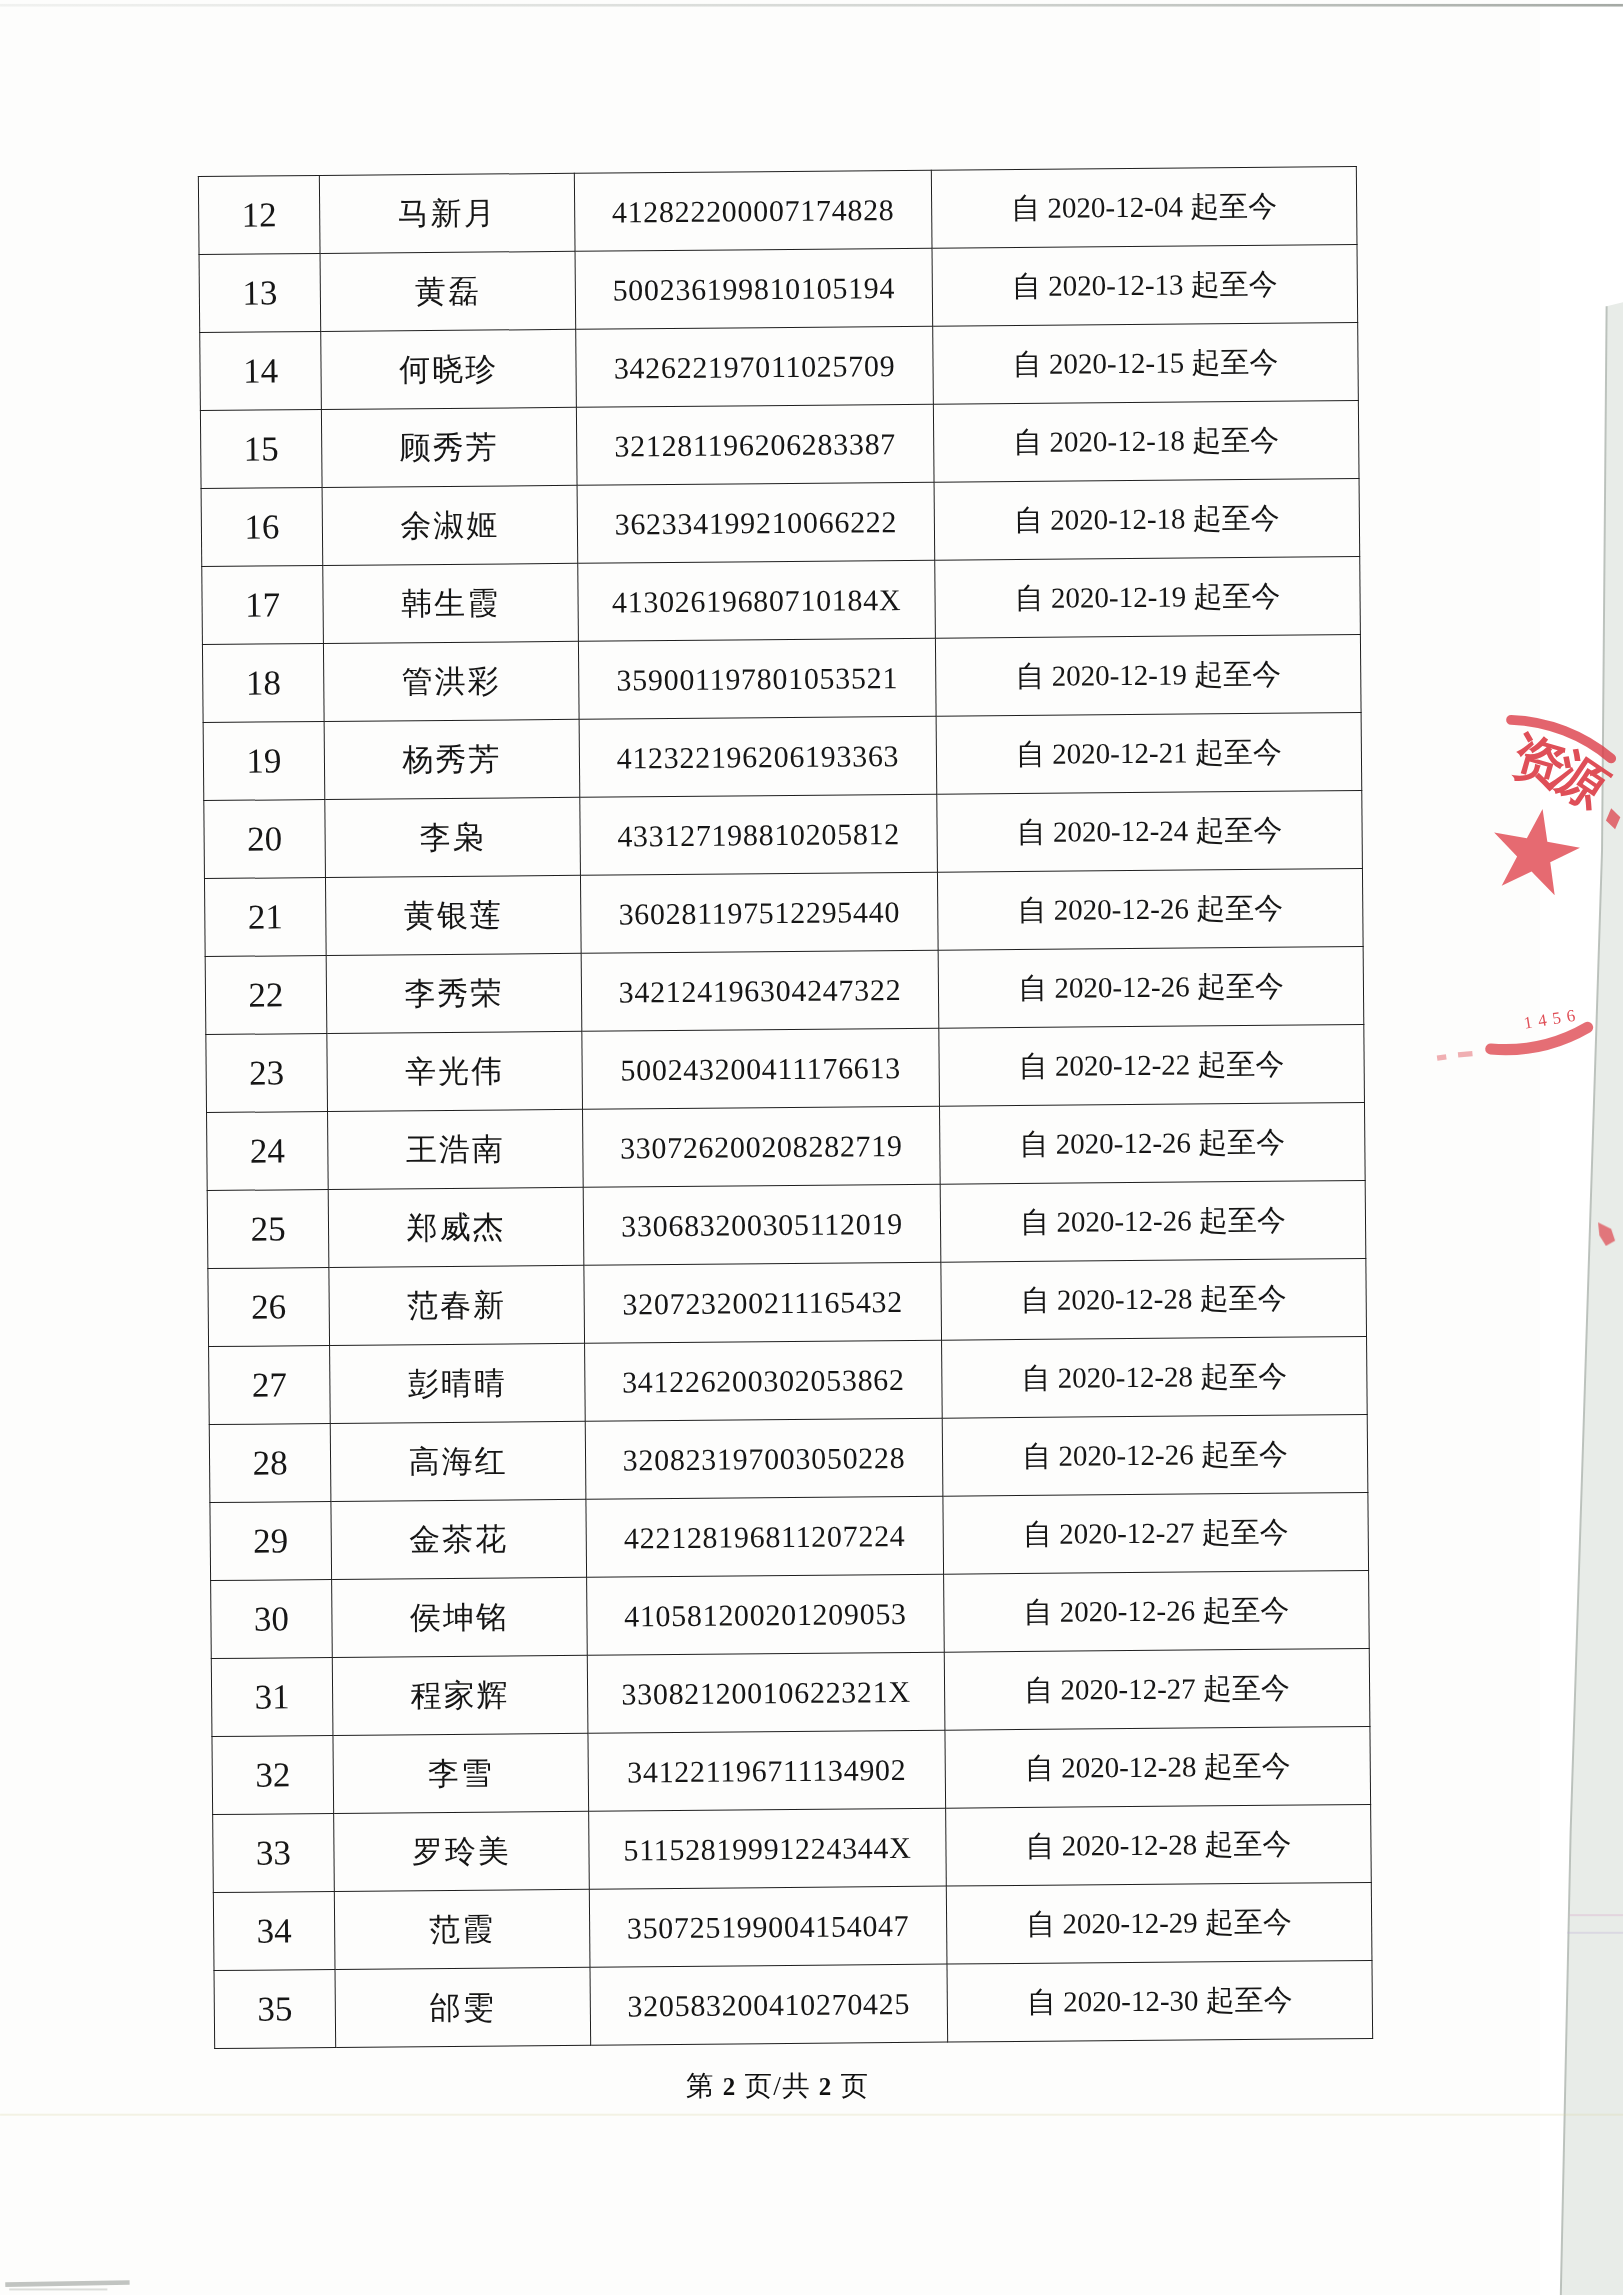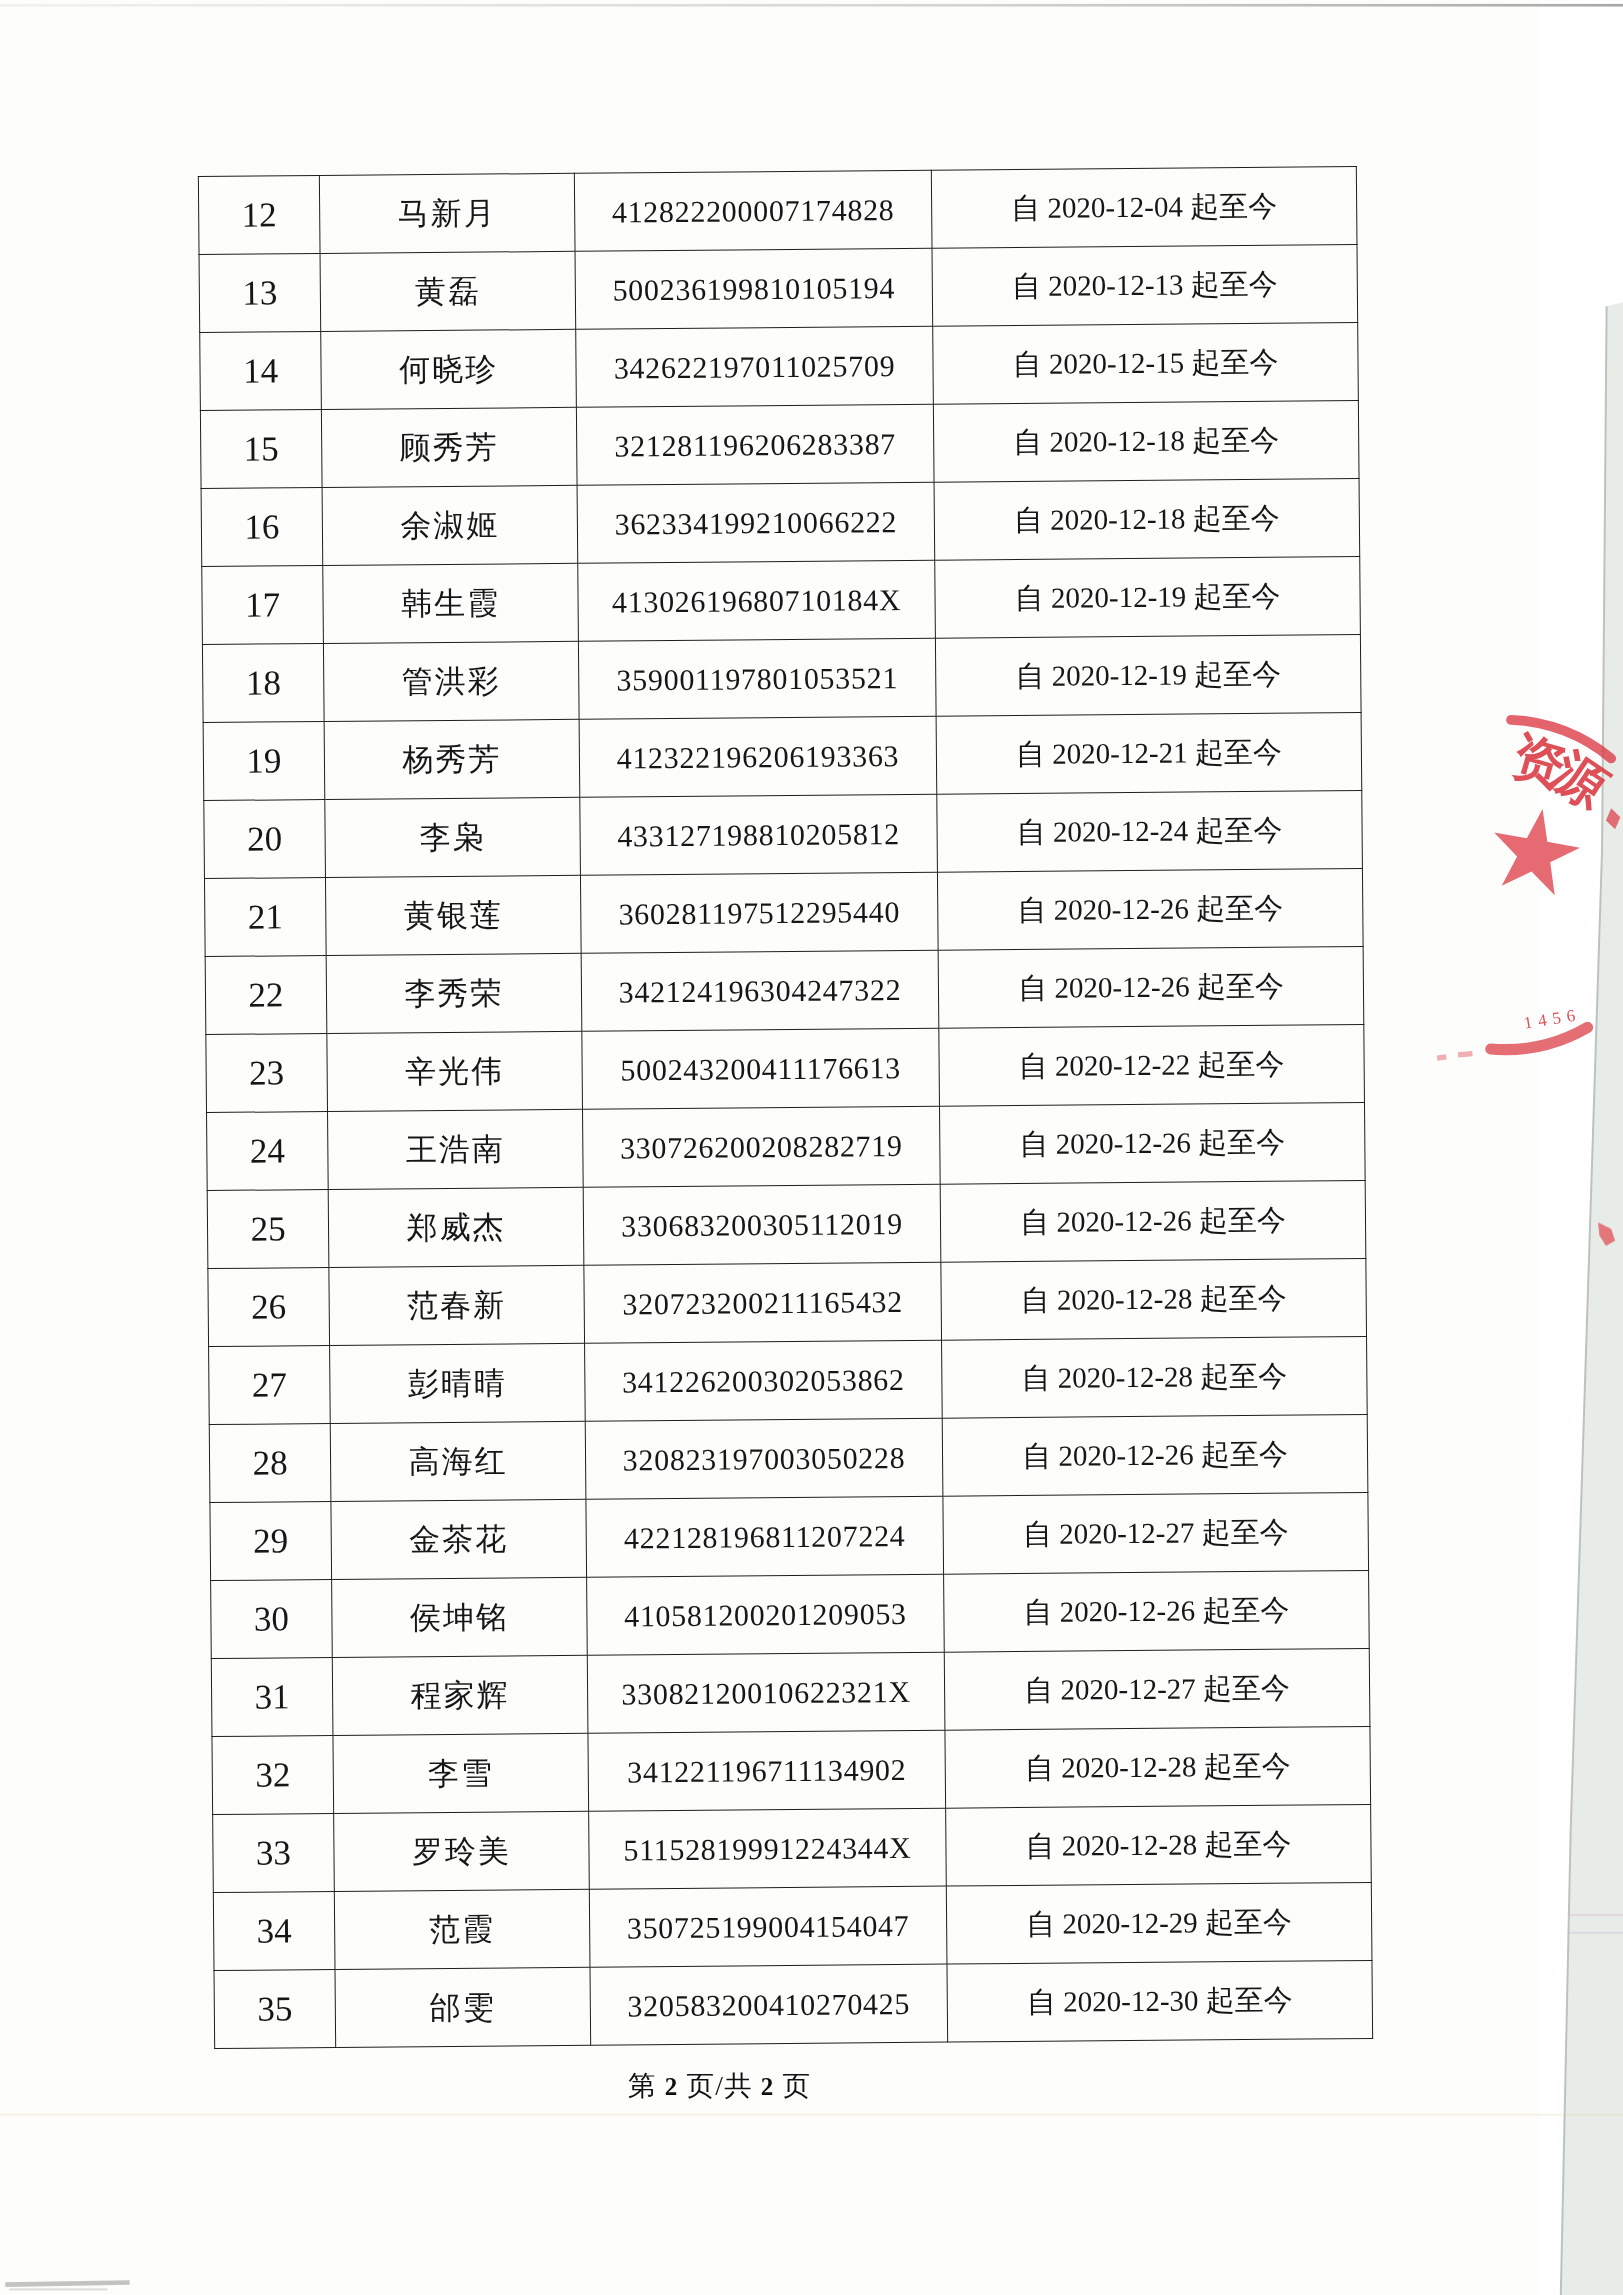--- a/index.html
+++ b/index.html
@@ -29,21 +29,21 @@
     overflow:hidden;
     white-space:nowrap;
   }
   td.c-no{font-size:35px;}
   td.c-name{font-size:31px;letter-spacing:2px;}
   td.c-id{font-size:30px;letter-spacing:0.7px;}
   td.c-date{font-size:29px;}
 
   
   .page-footer{
-    position:absolute;left:628px;top:2068px;
+    position:absolute;left:686px;top:2068px;
     font-size:27.5px;color:#101010;letter-spacing:1.3px;
     white-space:nowrap;
   }
   .page-footer .pg-num{font-weight:700;font-size:25px;margin:0 7.9px;}
 
   
   .overlay{position:absolute;left:0;top:0;pointer-events:none;}
 
   .stamp-text{
     font-family:"Liberation Serif","DejaVu Serif",serif;

